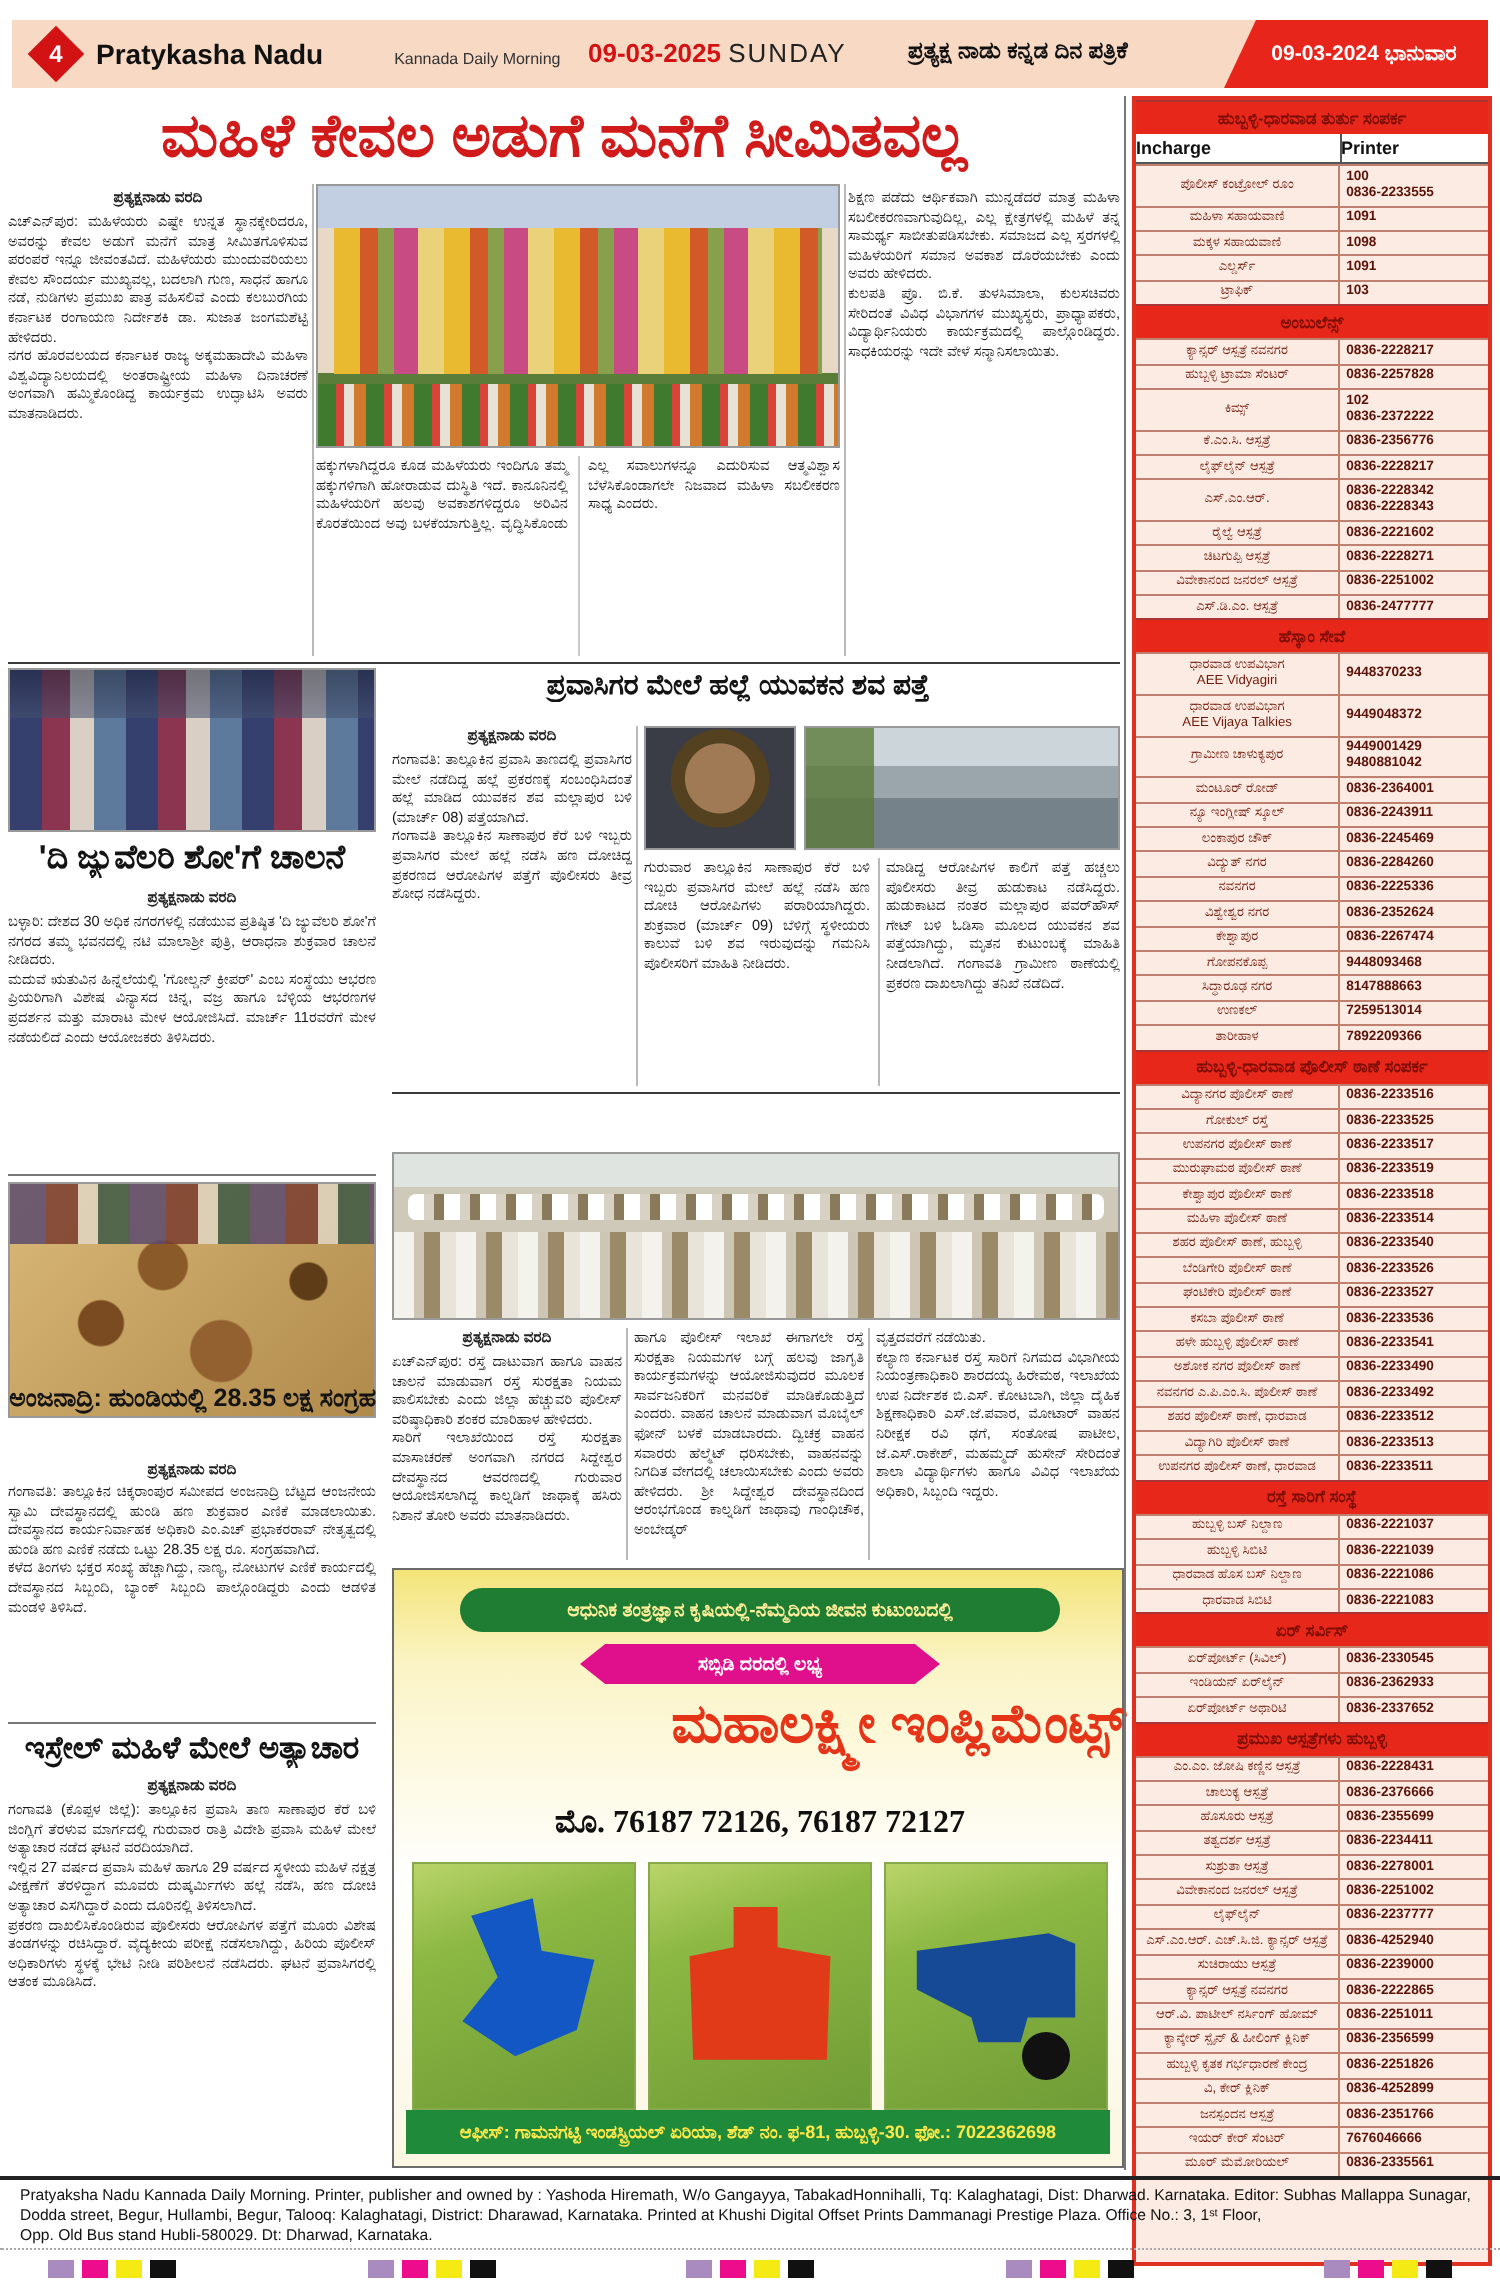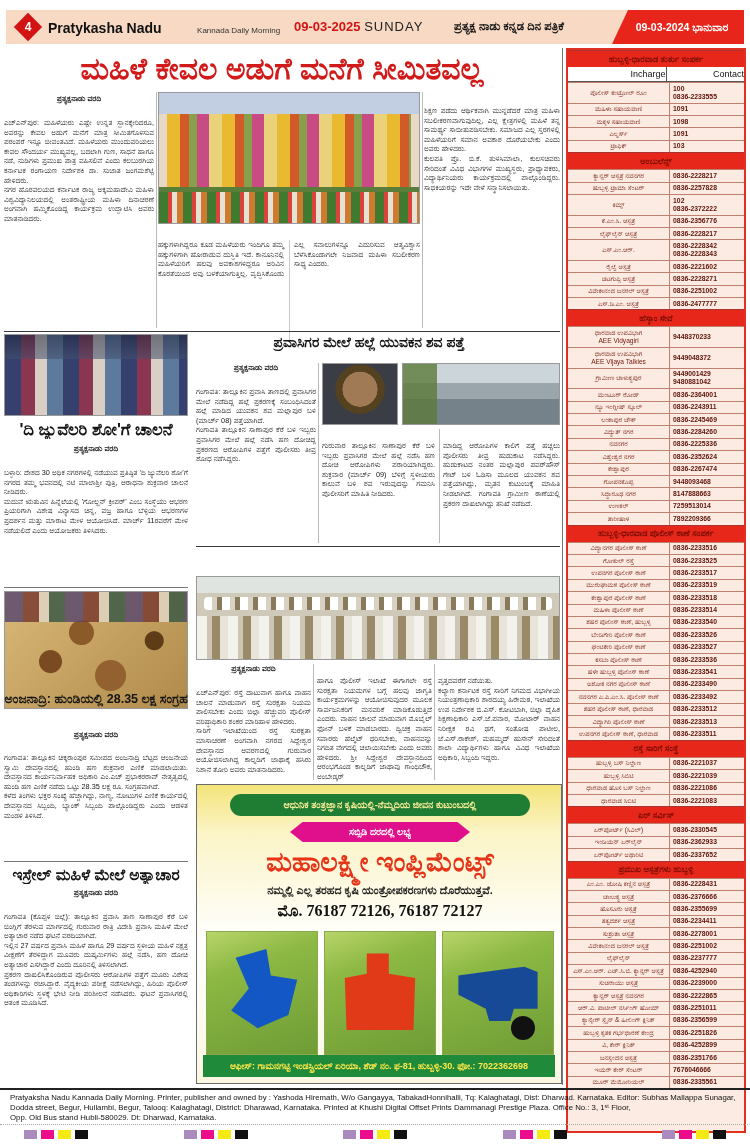--- a/index.html
+++ b/index.html
@@ -20,21 +20,21 @@
   .mast-kn{left:448px;top:10px;font-size:11.5px;font-weight:bold;color:#111;white-space:nowrap;}
   .date-box{right:0;top:0;height:34px;width:132px;background:#e8251b;
             clip-path:polygon(16px 0,100% 0,100% 100%,0 100%);
             color:#fff;font-weight:bold;font-size:10.5px;display:flex;align-items:center;justify-content:center;text-align:center;padding-left:8px;box-sizing:border-box;}
   
   .hl-red{left:4px;top:48px;width:556px;text-align:center;font-size:30px;line-height:42px;
           font-weight:bold;color:#d11a1a;white-space:nowrap;}
   .hl{font-weight:bold;color:#141414;text-align:center;overflow:hidden;}
   .byline{font-size:7.6px;font-weight:bold;text-align:center;color:#222;}
   .body-text{font-size:7.3px;line-height:9.6px;text-align:justify;color:#161616;
-             white-space:pre-line;overflow:hidden;margin-top:12px;}
+             white-space:pre-line;overflow:hidden;}
   .two-col{column-count:2;column-gap:10px;column-rule:1px solid #c9c9c9;}
   .vrule{width:1px;background:#b9b9b9;}
   .hrule{height:1px;background:#3a3a3a;}
   
   .photo{overflow:hidden;border:1px solid #999;box-sizing:border-box;}
   .ph-stage{background:linear-gradient(180deg,#c2cfe2 0 16%,#e7d9c6 16% 72%,#5a7d3a 72% 100%);}
   .ph-stage::before{content:"";position:absolute;inset:16% 3% 28% 3%;
       background:repeating-linear-gradient(90deg,#e9b92f 0 13px,#d25a28 13px 22px,#88a04b 22px 30px,#c94b83 30px 42px,#ead27a 42px 55px);}
   .ph-stage::after{content:"";position:absolute;left:0;right:0;bottom:0;height:24%;
       background:repeating-linear-gradient(90deg,#3f7a2e 0 9px,#d8443a 9px 13px,#e7e2d6 13px 18px,#cf7a2c 18px 24px);}
@@ -57,40 +57,40 @@
   .ph-coins::after{content:"";position:absolute;left:0;right:0;top:0;height:26%;
       background:repeating-linear-gradient(90deg,#5c4a6e 0 18px,#7a3c2e 18px 34px,#e0d6c4 34px 44px,#3c5a46 44px 60px);opacity:.85;}
   
   .ad{left:196px;top:784px;width:366px;height:300px;border:1.5px solid #6b6b6b;box-sizing:border-box;
       background:linear-gradient(180deg,#f3e47a 0%,#fbf4c6 16%,#ffffff 52%,#fbf7e2 100%);}
   .ad-banner{left:33px;top:9px;width:300px;height:22px;background:#1e7c33;border-radius:11px;
       color:#ffef9a;font-weight:bold;font-size:9.5px;display:flex;align-items:center;justify-content:center;}
   .ad-ribbon{left:93px;top:37px;width:180px;height:20px;background:#e0108c;
       clip-path:polygon(0 50%,7% 0,93% 0,100% 50%,93% 100%,7% 100%);
       color:#fff;font-weight:bold;font-size:9.5px;display:flex;align-items:center;justify-content:center;}
-  .ad-title{left:0;top:62px;width:366px;text-align:center;font-size:27px;font-weight:bold;color:#e53418;}
+  .ad-title{left:0;top:62px;width:366px;text-align:right;font-size:27px;font-weight:bold;color:#e53418;}
   .ad-sub{left:0;top:99px;width:366px;text-align:center;font-size:11px;font-weight:bold;color:#1c1c1c;}
   .ad-phones{left:0;top:117px;width:366px;text-align:center;font-size:16px;font-weight:bold;
       font-family:"Liberation Serif",serif;color:#101010;}
   .prod{top:146px;width:112px;height:124px;border:1px solid #88a84e;box-sizing:border-box;
       background:linear-gradient(160deg,#b9d46a 0%,#8cb843 30%,#6f9c36 100%);}
   .prod .obj{position:absolute;inset:14% 10% 14% 10%;}
   .obj-plough{background:#1357c5;clip-path:polygon(20% 10%,55% 0,60% 30%,90% 35%,80% 75%,45% 90%,15% 70%,35% 45%);}
   .obj-rotavator{background:#e03a18;clip-path:polygon(35% 5%,60% 5%,60% 28%,90% 33%,88% 92%,12% 92%,10% 33%,35% 28%);}
   .obj-trailer{background:#174a96;clip-path:polygon(5% 30%,80% 20%,95% 26%,95% 68%,68% 68%,64% 82%,40% 82%,36% 68%,5% 52%);}
   .wheel{position:absolute;width:24px;height:24px;border-radius:50%;background:#111;right:18px;bottom:14px;}
   .ad-addr{left:6px;right:6px;bottom:6px;height:22px;background:#1f8a3a;color:#ffe84a;
       font-weight:bold;font-size:9px;display:flex;align-items:center;justify-content:center;white-space:nowrap;}
   
   .sidebar{left:566px;top:48px;width:180px;height:1085px;border:2px solid #e03022;box-sizing:border-box;
       background:#fcebe2;overflow:hidden;}
   .sb-bar{background:#e8271b;color:#7c0e05;font-weight:bold;font-size:8.4px;text-align:center;
       padding:2.5px 1px;border-top:1px solid #a33;}
   .sb-colhead{display:flex;background:#fff;border-bottom:1px solid #555;}
-  .sb-colhead div{font-size:9px;font-weight:normal;color:#111;text-align:right;padding:2px 0;margin-left:25px;}
+  .sb-colhead div{font-size:9px;font-weight:bold;color:#111;text-align:left;padding:2px 0;}
   .sb-colhead div:first-child{width:58%;border-right:1px solid #555;}
   .sb-colhead div:last-child{width:42%;}
   .sb-row{display:flex;border-top:0.6px solid #c08070;align-items:stretch;}
   .sb-name{width:58%;font-size:6.6px;line-height:8.2px;color:#70180a;text-align:center;
       padding:1.6px 2px;border-right:0.6px solid #c08070;white-space:pre-line;display:flex;align-items:center;justify-content:center;box-sizing:border-box;}
   .sb-contact{width:42%;font-size:6.8px;line-height:8.2px;color:#5c1208;font-weight:bold;
       padding:1.6px 3px;white-space:pre-line;display:flex;align-items:center;box-sizing:border-box;}
   .main-vrule{left:562px;top:48px;width:1px;height:1037px;background:#777;}
   
   .foot-rule{left:0;top:1088px;width:750px;height:1.5px;background:#222;}
@@ -173,41 +173,40 @@
   <div class="abs hl" style="left:4px;top:866px;width:184px;font-size:15.5px;">ಇಸ್ರೇಲ್ ಮಹಿಳೆ ಮೇಲೆ ಅತ್ಯಾಚಾರ</div>
   <div class="abs byline" style="left:4px;top:888px;width:184px;">ಪ್ರತ್ಯಕ್ಷನಾಡು ವರದಿ</div>
   <div class="abs body-text" style="left:4px;top:900px;width:184px;height:184px;">ಗಂಗಾವತಿ (ಕೊಪ್ಪಳ ಜಿಲ್ಲೆ): ತಾಲ್ಲೂಕಿನ ಪ್ರವಾಸಿ ತಾಣ ಸಾಣಾಪುರ ಕೆರೆ ಬಳಿ ಜಿಂಗ್ಲಿಗೆ ತೆರಳುವ ಮಾರ್ಗದಲ್ಲಿ ಗುರುವಾರ ರಾತ್ರಿ ವಿದೇಶಿ ಪ್ರವಾಸಿ ಮಹಿಳೆ ಮೇಲೆ ಅತ್ಯಾಚಾರ ನಡೆದ ಘಟನೆ ವರದಿಯಾಗಿದೆ.
 ಇಲ್ಲಿನ 27 ವರ್ಷದ ಪ್ರವಾಸಿ ಮಹಿಳೆ ಹಾಗೂ 29 ವರ್ಷದ ಸ್ಥಳೀಯ ಮಹಿಳೆ ನಕ್ಷತ್ರ ವೀಕ್ಷಣೆಗೆ ತೆರಳಿದ್ದಾಗ ಮೂವರು ದುಷ್ಕರ್ಮಿಗಳು ಹಲ್ಲೆ ನಡೆಸಿ, ಹಣ ದೋಚಿ ಅತ್ಯಾಚಾರ ಎಸಗಿದ್ದಾರೆ ಎಂದು ದೂರಿನಲ್ಲಿ ತಿಳಿಸಲಾಗಿದೆ.
 ಪ್ರಕರಣ ದಾಖಲಿಸಿಕೊಂಡಿರುವ ಪೊಲೀಸರು ಆರೋಪಿಗಳ ಪತ್ತೆಗೆ ಮೂರು ವಿಶೇಷ ತಂಡಗಳನ್ನು ರಚಿಸಿದ್ದಾರೆ. ವೈದ್ಯಕೀಯ ಪರೀಕ್ಷೆ ನಡೆಸಲಾಗಿದ್ದು, ಹಿರಿಯ ಪೊಲೀಸ್ ಅಧಿಕಾರಿಗಳು ಸ್ಥಳಕ್ಕೆ ಭೇಟಿ ನೀಡಿ ಪರಿಶೀಲನೆ ನಡೆಸಿದರು. ಘಟನೆ ಪ್ರವಾಸಿಗರಲ್ಲಿ ಆತಂಕ ಮೂಡಿಸಿದೆ.</div>
 
   <div class="abs ad">
     <div class="abs ad-banner">ಆಧುನಿಕ ತಂತ್ರಜ್ಞಾನ ಕೃಷಿಯಲ್ಲಿ-ನೆಮ್ಮದಿಯ ಜೀವನ ಕುಟುಂಬದಲ್ಲಿ</div>
     <div class="abs ad-ribbon">ಸಬ್ಸಿಡಿ ದರದಲ್ಲಿ ಲಭ್ಯ</div>
     <div class="abs ad-title">ಮಹಾಲಕ್ಷ್ಮೀ ಇಂಪ್ಲಿಮೆಂಟ್ಸ್</div>
-    <div class="abs ad-sub">ನಮ್ಮಲ್ಲಿ ಎಲ್ಲ ತರಹದ ಕೃಷಿ ಯಂತ್ರೋಪಕರಣಗಳು ದೊರೆಯುತ್ತವೆ.</div>
     <div class="abs ad-phones">ಮೊ. 76187 72126, 76187 72127</div>
     <div class="abs prod" style="left:9px;">
       <div class="obj obj-plough"></div>
     </div>
     <div class="abs prod" style="left:127px;">
       <div class="obj obj-rotavator"></div>
     </div>
     <div class="abs prod" style="left:245px;">
       <div class="obj obj-trailer"></div>
       <div class="wheel"></div>
     </div>
     <div class="abs ad-addr">ಆಫೀಸ್: ಗಾಮನಗಟ್ಟಿ ಇಂಡಸ್ಟ್ರಿಯಲ್ ಏರಿಯಾ, ಶೆಡ್ ನಂ. ಫ-81, ಹುಬ್ಬಳ್ಳಿ-30. ಫೋ.: 7022362698</div>
   </div>
 
   <div class="abs main-vrule"></div>
   <div class="abs sidebar" id="sidebar">
       <div class="sb-bar">ಹುಬ್ಬಳ್ಳಿ-ಧಾರವಾಡ ತುರ್ತು ಸಂಪರ್ಕ</div>
       <div class="sb-colhead">
         <div>Incharge</div>
-        <div>Contact</div>
+        <div>Printer</div>
       </div>
       <div class="sb-row">
         <div class="sb-name">ಪೊಲೀಸ್ ಕಂಟ್ರೋಲ್ ರೂಂ</div>
         <div class="sb-contact">100
 0836-2233555</div>
       </div>
       <div class="sb-row">
         <div class="sb-name">ಮಹಿಳಾ ಸಹಾಯವಾಣಿ</div>
         <div class="sb-contact">1091</div>
       </div>

